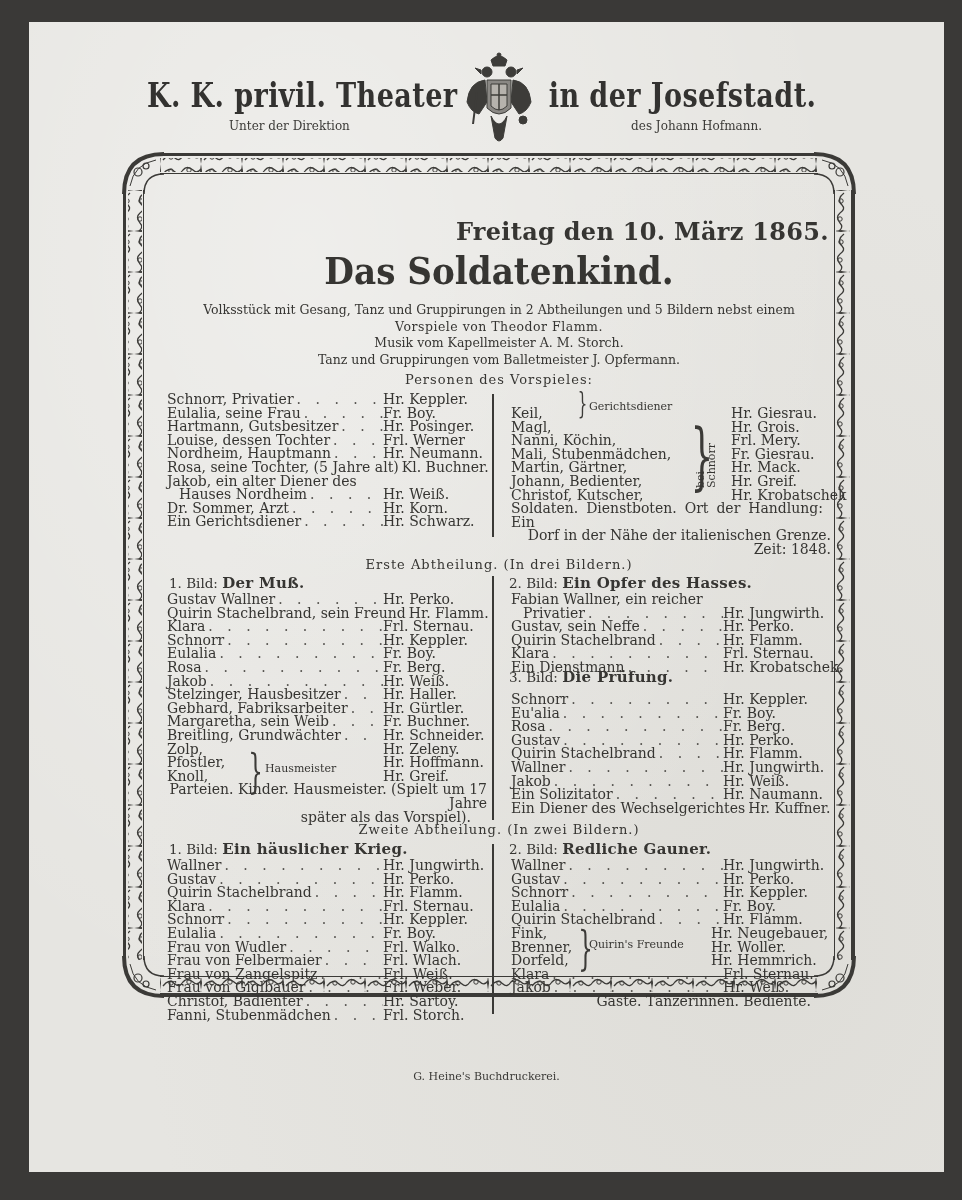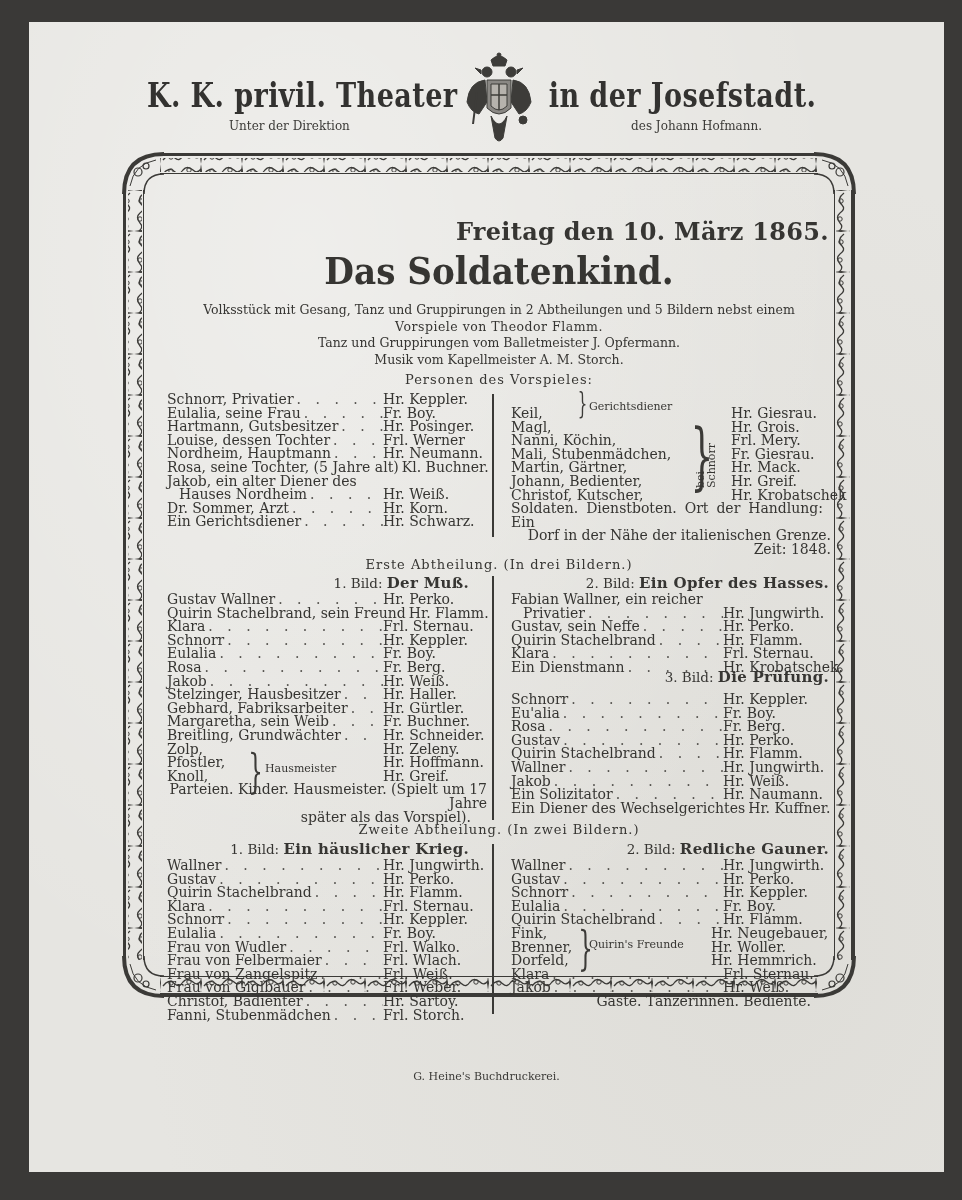--- a/index.html
+++ b/index.html
@@ -65,21 +65,21 @@
   }
   .row { display: flex; white-space: nowrap; height: 13.6px; }
   .row .role { flex: 0 0 auto; }
   .row .dots { flex: 1 1 auto; overflow: hidden; color: #55534f; letter-spacing: 5px; padding-left: 3px; }
   .row .dots::before { content: ". . . . . . . . . . . . . . . . . . . . . . . . ."; }
   .row .actor { flex: 0 0 auto; width: 88px; }
   .row.nodots .dots::before { content: ""; }
   .centered { text-align: right; white-space: normal; }
   .divider { position: absolute; width: 1.5px; background: #3a3936; }
   .bild-head {
-    position: absolute; font-size: 13.5px; text-align: right; white-space: nowrap;
+    position: absolute; font-size: 13.5px; text-align: left; white-space: nowrap;
   }
   .bild-head b { font-size: 15px; letter-spacing: 0.3px; }
   .brace {
     position: absolute; font-size: 40px; line-height: 40px; color: #3b3a37;
     font-weight: 100; transform: scaleX(0.5);
   }
   .brace-label { position: absolute; font-size: 11px; white-space: nowrap; }
   .vlabel {
     position: absolute; font-size: 11px; writing-mode: vertical-rl; transform: rotate(180deg);
     line-height: 11px;
@@ -191,22 +191,22 @@
   </div>
 
   <div class="content">
 
     <div class="date">Freitag den 10. März 1865.</div>
     <div class="title">Das Soldatenkind.</div>
 
     <div class="subtitle">
       <div>Volksstück mit Gesang, Tanz und Gruppirungen in 2 Abtheilungen und 5 Bildern nebst einem</div>
       <div style="letter-spacing:0.5px">Vorspiele von Theodor Flamm.</div>
+      <div>Musik vom Kapellmeister A. M. Storch.</div>
       <div>Tanz und Gruppirungen vom Balletmeister J. Opfermann.</div>
-      <div>Musik vom Kapellmeister A. M. Storch.</div>
     </div>
 
     <div class="sect-head" style="top:170px">Personen des Vorspieles:</div>
     <div class="divider" style="left:323px; top:192px; height:143px"></div>
 
     <div class="col" style="left:-2px; top:191px; width:304px">
       <div class="row">
           <span class="role">Schnorr, Privatier</span>
           <span class="dots"></span>
           <span class="actor">Hr. Keppler.</span>

